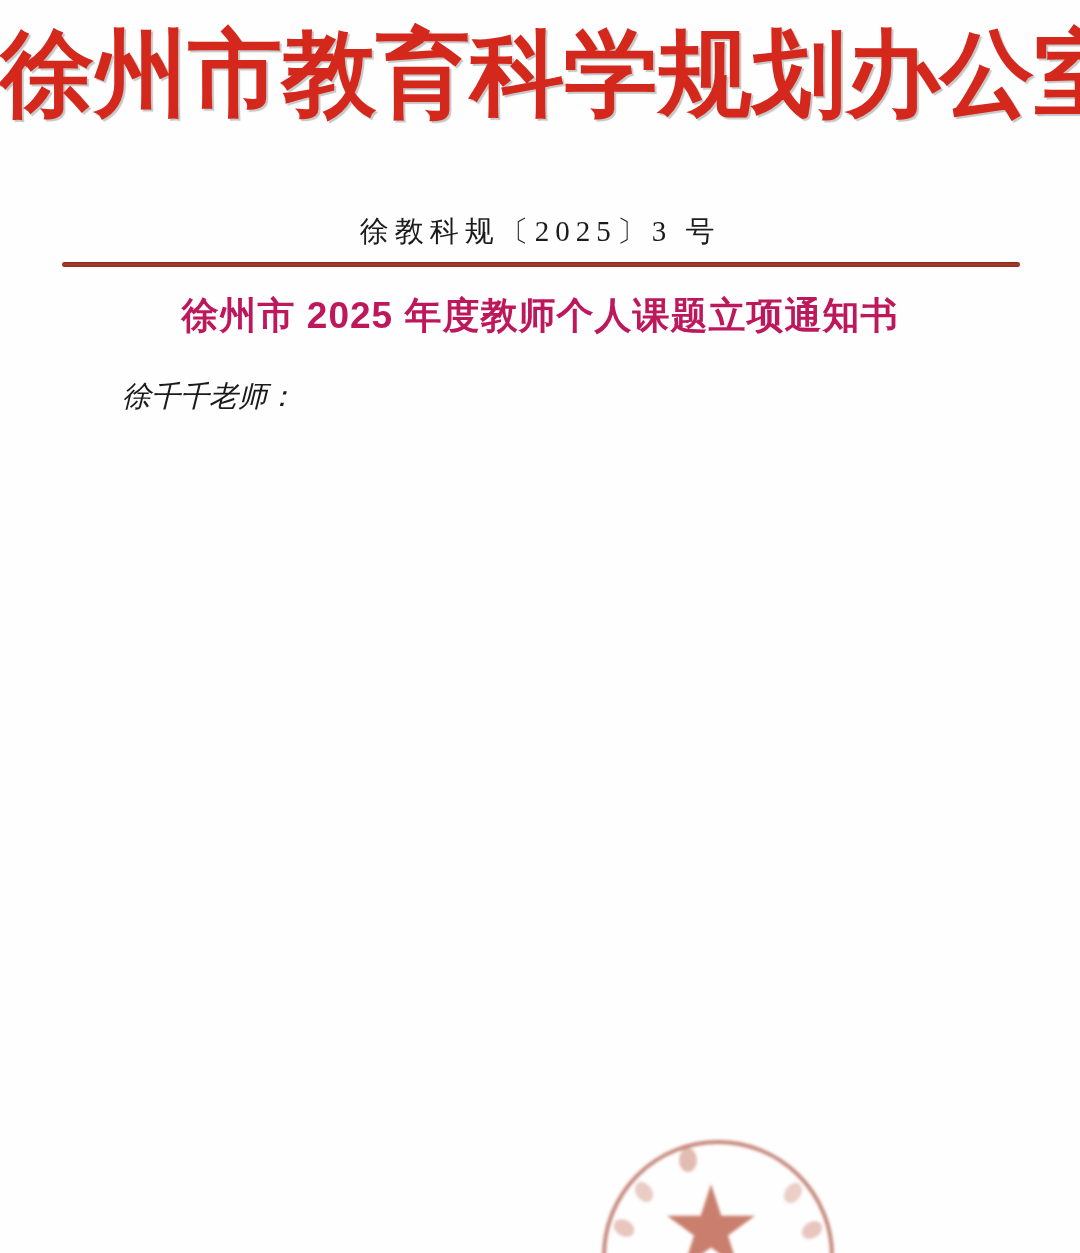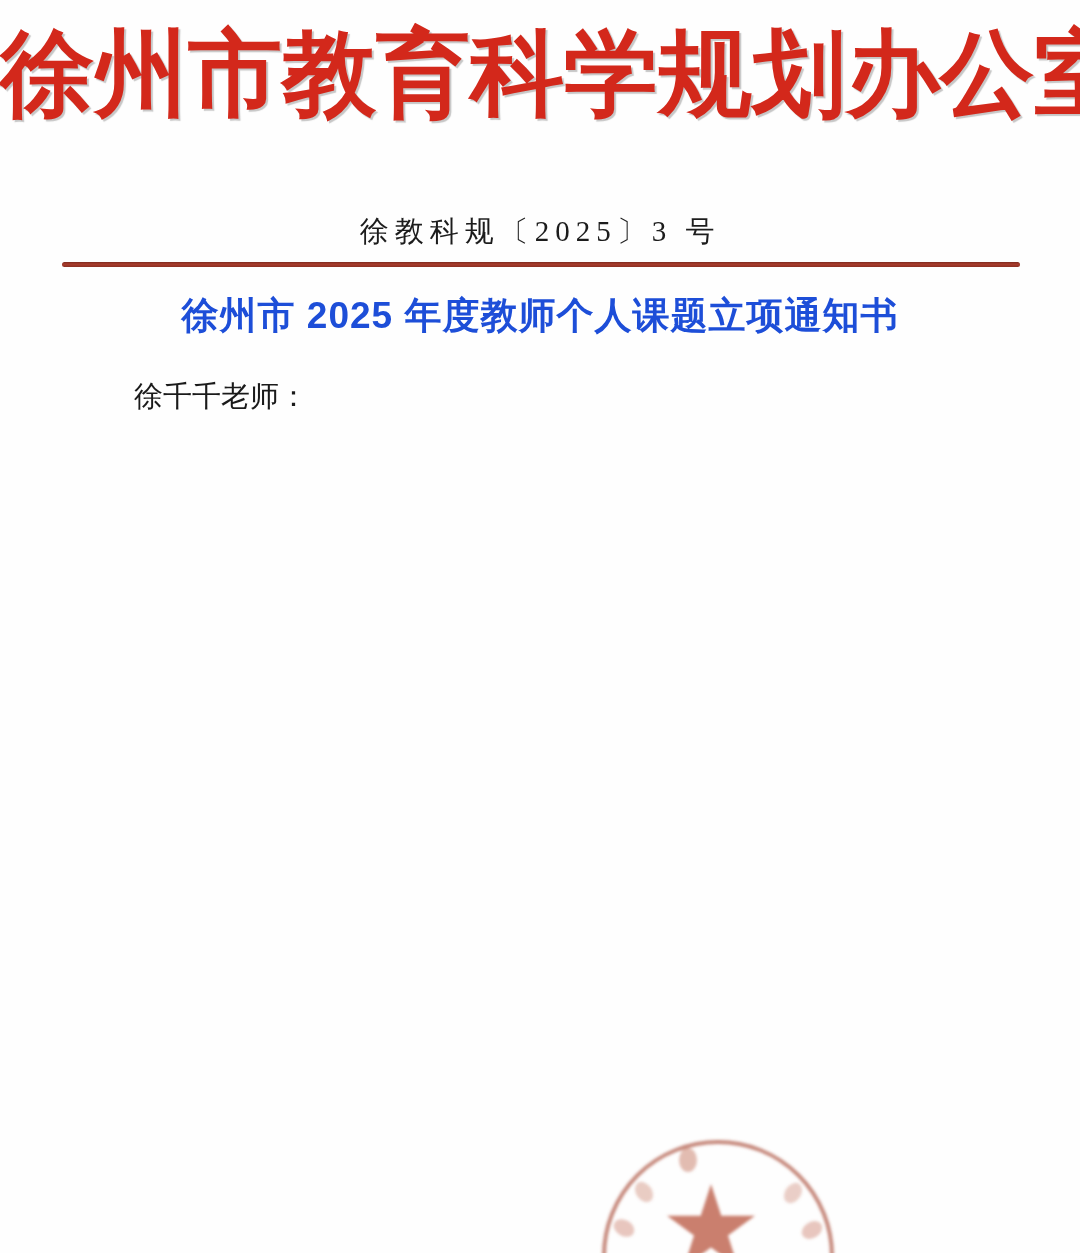--- a/index.html
+++ b/index.html
@@ -38,33 +38,33 @@
     margin:12px 60px 0 62px;
     background:linear-gradient(180deg,#7e2a1e 0%,#a83c2c 45%,#8c2f22 100%);
     border-radius:3px;
   }
   .doc-title{
     margin:26px 0 0 0;
     text-align:center;
     font-size:37px;
     line-height:46px;
     font-weight:700;
-    color:#1d4ed8;
+    color:#be185d;
     letter-spacing:1px;
     font-family:"Liberation Sans","DejaVu Sans",sans-serif;
     white-space:nowrap;
   }
   .body-text{
     margin:28px 98px 0 122px;
     font-size:29px;
     line-height:59px;
     text-align:justify;
     color:#1a1a1a;
   }
-  .body-text p{margin:12px;}
+  .body-text p{margin:0;font-style:italic;}
   .salutation{text-indent:0;}
   .para{text-indent:2em;}
   .body-text b{
     font-family:"Liberation Sans","DejaVu Sans",sans-serif;
     font-weight:700;
     color:#111;
   }
   .u{
     text-decoration:underline;
     text-underline-offset:8px;

